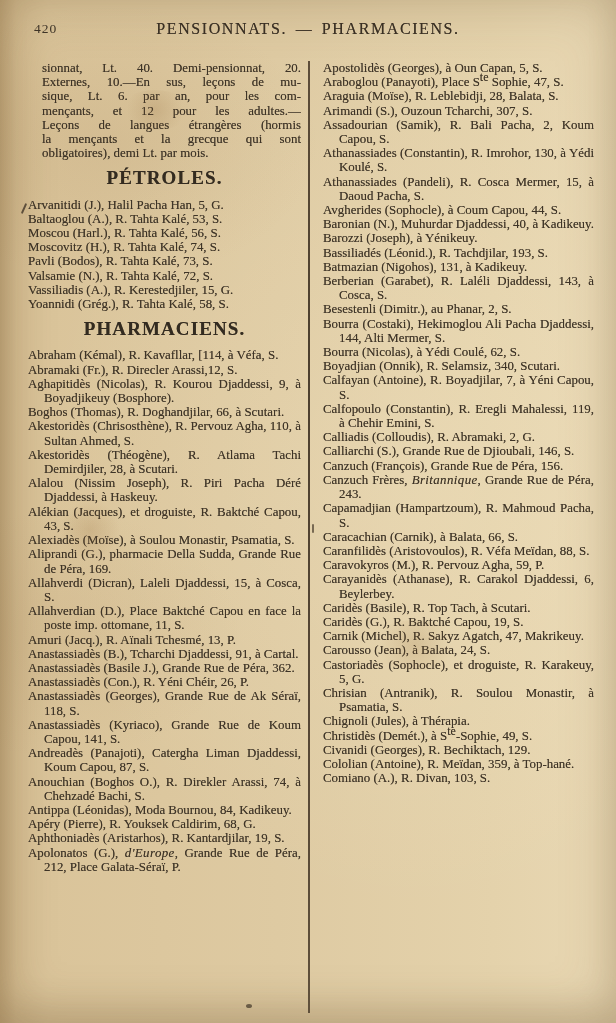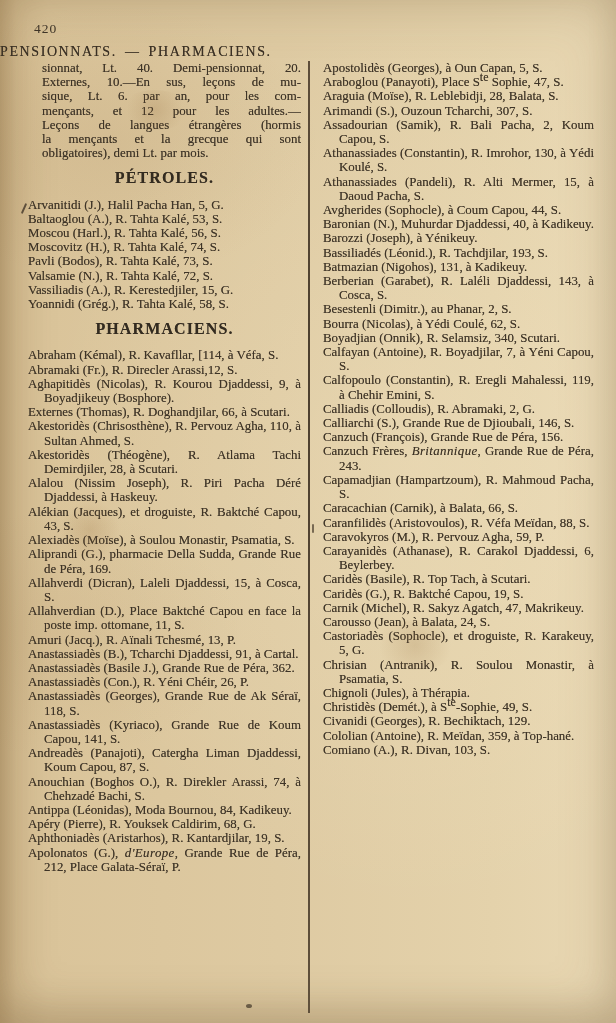--- a/index.html
+++ b/index.html
@@ -16,25 +16,24 @@
       linear-gradient(90deg, #c8ae82 0px, #d5bd92 16px, #dac49a 48px, #decaa2 45%, #e4d2ab 80%, #e9d8b4 100%);
     box-shadow: inset 0 0 55px rgba(104,78,40,0.28), inset 0 -18px 30px rgba(104,78,40,0.14);
     color: #3e3427;
   }
   .header { position: absolute; top: 20px; left: 0; right: 0; height: 20px; }
   .page-num {
     position: absolute; left: 34px; top: 1px;
     font-size: 13.5px; letter-spacing: 1px;
   }
   .running-title {
-    font-size: 14px;
+    text-align: center; font-size: 16px;
     letter-spacing: 1.6px; word-spacing: 3px;
     color: #3a3024;
     text-shadow: 0 0 0.4px rgba(58,48,36,0.65);
-    margin-top: 24px;
   }
   .columns {
     position: absolute; top: 61px; left: 28px; right: 21px; bottom: 6px;
     display: flex; align-items: stretch;
     font-size: 12.9px; line-height: 14.2px;
     text-shadow: 0 0 0.4px rgba(62,52,39,0.6);
   }
   .col-left  { width: 273px; }
   .col-divider {
     width: 2px; margin-left: 7px; flex: none;
@@ -42,21 +41,21 @@
     height: 952px;
   }
   .col-right { width: 271px; margin-left: 13px; }
 
   .intro { padding-left: 14px; margin-bottom: 0; }
   .intro-line { text-align: justify; text-align-last: justify; white-space: normal; }
   .intro-line:last-child { text-align-last: left; }
 
   .section-heading {
     text-align: center; font-weight: bold;
-    font-size: 16px; letter-spacing: 1.1px;
+    font-size: 19px; letter-spacing: 1.1px;
     color: #332b20; margin: 11px 0 12px 0;
   }
   .entry {
     padding-left: 16px; text-indent: -16px;
     text-align: justify; margin: 0;
   }
   .entry i { font-style: italic; letter-spacing: 0.4px; }
   .entry sup { font-size: 12px; vertical-align: super; line-height: 0; }
 
   
@@ -100,21 +99,21 @@
           <div class="entry">Valsamie (N.), R. Tahta Kalé, 72, S.</div>
           <div class="entry">Vassiliadis (A.), R. Kerestedjiler, 15, G.</div>
           <div class="entry">Yoannidi (Grég.), R. Tahta Kalé, 58, S.</div>
         </div>
 
       <div class="section-heading">PHARMACIENS.</div>
       <div>
           <div class="entry">Abraham (Kémal), R. Kavafllar, [114, à Véfa, S.</div>
           <div class="entry">Abramaki (Fr.), R. Direcler Arassi,12, S.</div>
           <div class="entry">Aghapitidès (Nicolas), R. Kourou Djaddessi, 9, à Boyadjikeuy (Bosphore).</div>
-          <div class="entry">Externes (Thomas), R. Doghandjilar, 66, à Scutari.</div>
+          <div class="entry">Boghos (Thomas), R. Doghandjilar, 66, à Scutari.</div>
           <div class="entry">Akestoridès (Chrisosthène), R. Pervouz Agha, 110, à Sultan Ahmed, S.</div>
           <div class="entry">Akestoridès (Théogène), R. Atlama Tachi Demirdjiler, 28, à Scutari.</div>
           <div class="entry">Alalou (Nissim Joseph), R. Piri Pacha Déré Djaddessi, à Haskeuy.</div>
           <div class="entry">Alékian (Jacques), et droguiste, R. Baktché Capou, 43, S.</div>
           <div class="entry">Alexiadès (Moïse), à Soulou Monastir, Psamatia, S.</div>
           <div class="entry">Aliprandi (G.), pharmacie Della Sudda, Grande Rue de Péra, 169.</div>
           <div class="entry">Allahverdi (Dicran), Laleli Djaddessi, 15, à Cosca, S.</div>
           <div class="entry">Allahverdian (D.), Place Baktché Capou en face la poste imp. ottomane, 11, S.</div>
           <div class="entry">Amuri (Jacq.), R. Aïnali Tchesmé, 13, P.</div>
           <div class="entry">Anastassiadès (B.), Tcharchi Djaddessi, 91, à Cartal.</div>
@@ -134,28 +133,29 @@
     <div class="col-divider"></div>
 
     <div class="col-right">
       <div>
           <div class="entry">Apostolidès (Georges), à Oun Capan, 5, S.</div>
           <div class="entry">Araboglou (Panayoti), Place S<sup>te</sup> Sophie, 47, S.</div>
           <div class="entry">Araguia (Moïse), R. Leblebidji, 28, Balata, S.</div>
           <div class="entry">Arimandi (S.), Ouzoun Tcharchi, 307, S.</div>
           <div class="entry">Assadourian (Samik), R. Bali Pacha, 2, Koum Capou, S.</div>
           <div class="entry">Athanassiades (Constantin), R. Imrohor, 130, à Yédi Koulé, S.</div>
-          <div class="entry">Athanassiades (Pandeli), R. Alti Mermer, 15, à Daoud Pacha, S.</div>
+          <div class="entry">Athanassiades (Pandeli), R. Cosca Mermer, 15, à Daoud Pacha, S.</div>
           <div class="entry">Avgherides (Sophocle), à Coum Capou, 44, S.</div>
           <div class="entry">Baronian (N.), Muhurdar Djaddessi, 40, à Kadikeuy.</div>
           <div class="entry">Barozzi (Joseph), à Yénikeuy.</div>
           <div class="entry">Bassiliadés (Léonid.), R. Tachdjilar, 193, S.</div>
           <div class="entry">Batmazian (Nigohos), 131, à Kadikeuy.</div>
           <div class="entry">Berberian (Garabet), R. Laléli Djaddessi, 143, à Cosca, S.</div>
           <div class="entry">Besestenli (Dimitr.), au Phanar, 2, S.</div>
+          <div class="entry">Bourra (Costaki), Hekimoglou Ali Pacha Djaddessi, 144, Alti Mermer, S.</div>
           <div class="entry">Bourra (Nicolas), à Yédi Coulé, 62, S.</div>
           <div class="entry">Boyadjian (Onnik), R. Selamsiz, 340, Scutari.</div>
           <div class="entry">Calfayan (Antoine), R. Boyadjilar, 7, à Yéni Capou, S.</div>
           <div class="entry">Calfopoulo (Constantin), R. Eregli Mahalessi, 119, à Chehir Emini, S.</div>
           <div class="entry">Calliadis (Colloudis), R. Abramaki, 2, G.</div>
           <div class="entry">Calliarchi (S.), Grande Rue de Djioubali, 146, S.</div>
           <div class="entry">Canzuch (François), Grande Rue de Péra, 156.</div>
           <div class="entry">Canzuch Frères, <i>Britannique</i>, Grande Rue de Péra, 243.</div>
           <div class="entry">Capamadjian (Hampartzoum), R. Mahmoud Pacha, S.</div>
           <div class="entry">Caracachian (Carnik), à Balata, 66, S.</div>

